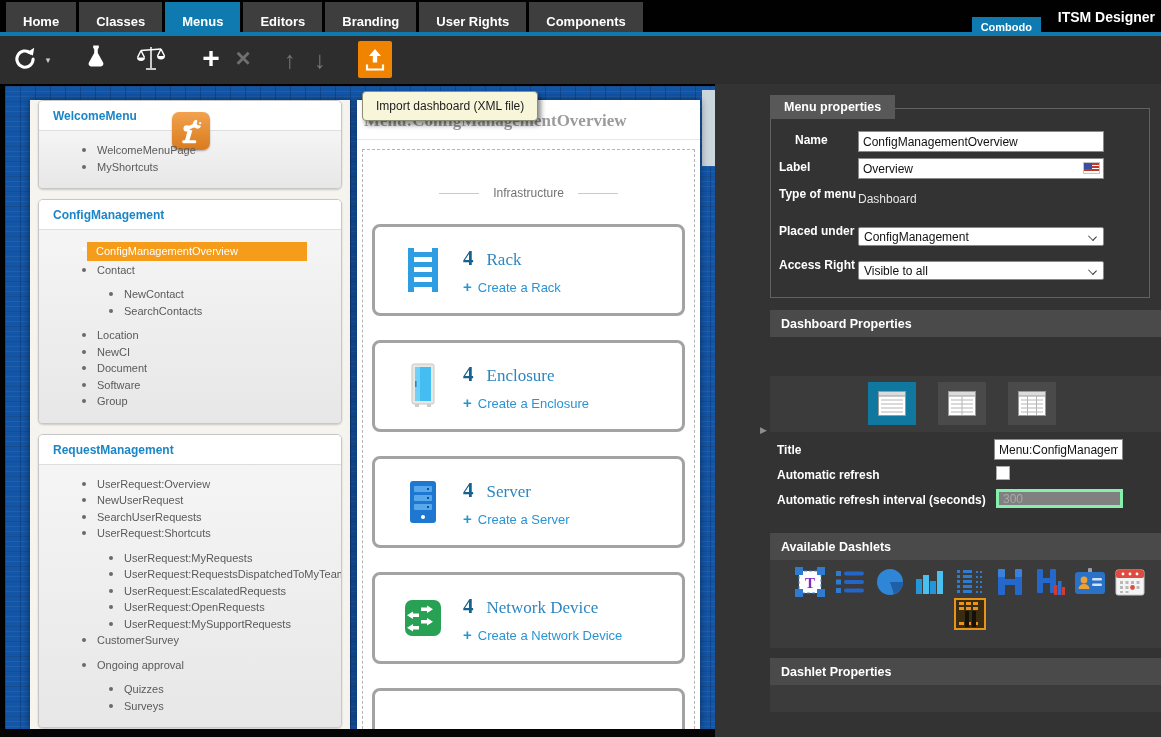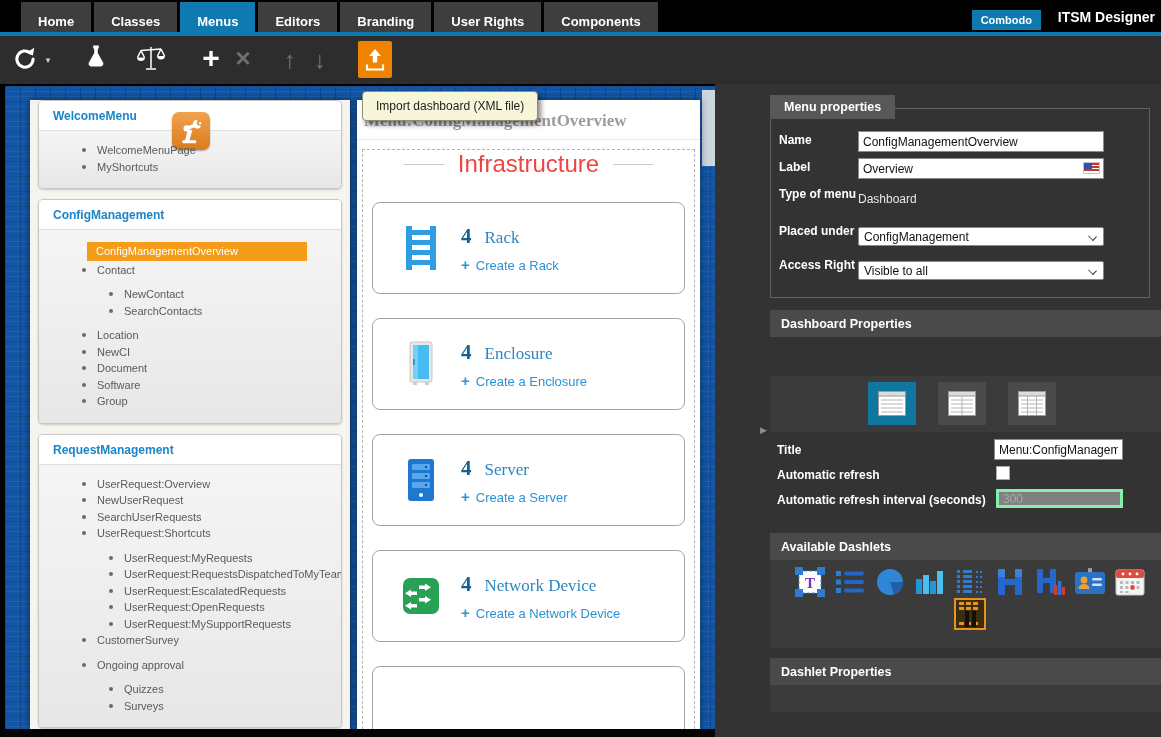--- a/index.html
+++ b/index.html
@@ -1,25 +1,25 @@
 <!DOCTYPE html>
 <html><head>
 <meta charset="utf-8">
 <style>
   * { margin:0; padding:0; box-sizing:border-box; }
   html,body { background:#000; }
   body { font-family:"Liberation Sans", sans-serif; }
   #app { position:relative; width:1161px; height:737px; background:#010101; overflow:hidden; }
 
   
-  .tabbar { position:absolute; left:0; top:0; width:1161px; height:40px; background:#010101; display:flex; gap:3px; padding-left:21px; }
+  .tabbar { position:absolute; left:0; top:0; width:1161px; height:40px; background:#010101; display:flex; gap:3px; padding-left:6px; }
   .tab { margin-top:2px; background:#3e3e3e; color:#fff; font-weight:bold; font-size:13px; padding:0 17px; display:flex; align-items:center; cursor:default; }
   .tab.active { background:#0e7ab0; }
   .tab-underline { position:absolute; left:0; top:32px; width:1161px; height:4px; background:#0e7ab0; }
-  .brand-badge { position:absolute; right:120px; top:10px; background:#0e7ab0; color:#fff; font-size:11px; font-weight:bold; padding:4px 9px; }
+  .brand-badge { position:absolute; right:120px; top:17px; background:#0e7ab0; color:#fff; font-size:11px; font-weight:bold; padding:4px 9px; }
   .brand-title { position:absolute; right:6px; top:9px; color:#fff; font-weight:bold; font-size:14px; }
 
   
   .toolbar { position:absolute; left:0; top:36px; width:1161px; height:48px; background:#2d2d2d; }
   .tbtn { position:absolute; top:0; height:48px; display:flex; align-items:center; justify-content:center; }
   .glyph { color:#fff; }
   .tbtn-undo { left:8px; width:34px; }
   .tbtn-undo-caret { left:42px; width:12px; color:#cfcfcf; font-size:9px; }
   .tbtn-flask { left:80px; width:32px; }
   .tbtn-scales { left:132px; width:38px; }
@@ -55,23 +55,23 @@
   .mi.lvl1 { padding-left:85px; }
   .mi.lvl1 .bullet { left:70px; }
   .mi.gap { margin-top:8px; }
   .mi.hl .mlabel { display:block; background:#f59c1a; color:#fff; margin:0 24px 0 -10px; padding:2px 9px; }
   .mi.hl .bullet { background:#fdfdfd; }
 
   
   .preview-panel { position:absolute; left:352px; top:14px; width:343px; height:629px; background:#fff; overflow:hidden; box-shadow:0 0 8px rgba(0,0,0,.5); }
   .preview-title { font-family:"Liberation Serif", serif; font-weight:bold; font-size:17px; color:#9b9b9b; padding:11px 6px 8px 7px; border-bottom:1px solid #e8e8e8; }
   .dash-area { margin:9px 5px 0 5px; border:1px dashed #b3b3b3; height:600px; overflow:hidden; }
-  .section-head { display:flex; align-items:center; justify-content:center; color:#ef4444; font-size:24px; }
+  .section-head { display:flex; align-items:center; justify-content:center; margin-top:36px; color:#737373; font-size:12px; }
   .section-head .rule { height:1px; background:#c9c9c9; width:40px; margin:0 14px; }
-  .card { height:92px; margin:24px 9px 0 9px; border:1px solid #a3a3a3; border-radius:8px; background:#fff; display:flex; align-items:center; padding-left:28px; }
+  .card { height:92px; margin:24px 9px 0 9px; border:3px solid #a3a3a3; border-radius:8px; background:#fff; display:flex; align-items:center; padding-left:28px; }
   .card.partial { height:90px; }
   .card-icon { width:40px; display:flex; justify-content:center; }
   .card-icon span { display:none; line-height:0; }
   .card[data-icon="rack"] .ci-rack,
   .card[data-icon="enclosure"] .ci-enclosure,
   .card[data-icon="server"] .ci-server,
   .card[data-icon="network-device"] .ci-network { display:block; }
   .card-text { margin-left:20px; }
   .card-line1 { font-family:"Liberation Serif", serif; }
   .card-count { font-weight:bold; font-size:21px; color:#17618f; }
@@ -482,21 +482,21 @@
     </div>
   </div>
   <div class="bottom-bar"></div>
 
   <div class="props-panel">
     <div class="collapse-arrow">▶</div>
 
     <div class="props-box"></div>
     <div class="props-box-title">Menu properties</div>
 
-    <div class="frow" style="left:64px; top:49px;">Name</div>
+    <div class="frow" style="left:80px; top:49px;">Name</div>
     <input class="tinput" style="left: 143px; top: 47px; width: 246px;" value="ConfigManagementOverview">
 
     <div class="frow" style="left:64px; top:76px;">Label</div>
     <input class="tinput" style="left: 143px; top: 74px; width: 246px;" value="Overview">
     <span class="flag" style="left:368px; top:78px;"></span>
 
     <div class="frow" style="left:64px; top:103px;">Type of menu</div>
     <div class="fval" style="left:143px; top:108px;">Dashboard</div>
 
     <div class="frow" style="left:64px; top:140px;">Placed under</div>

